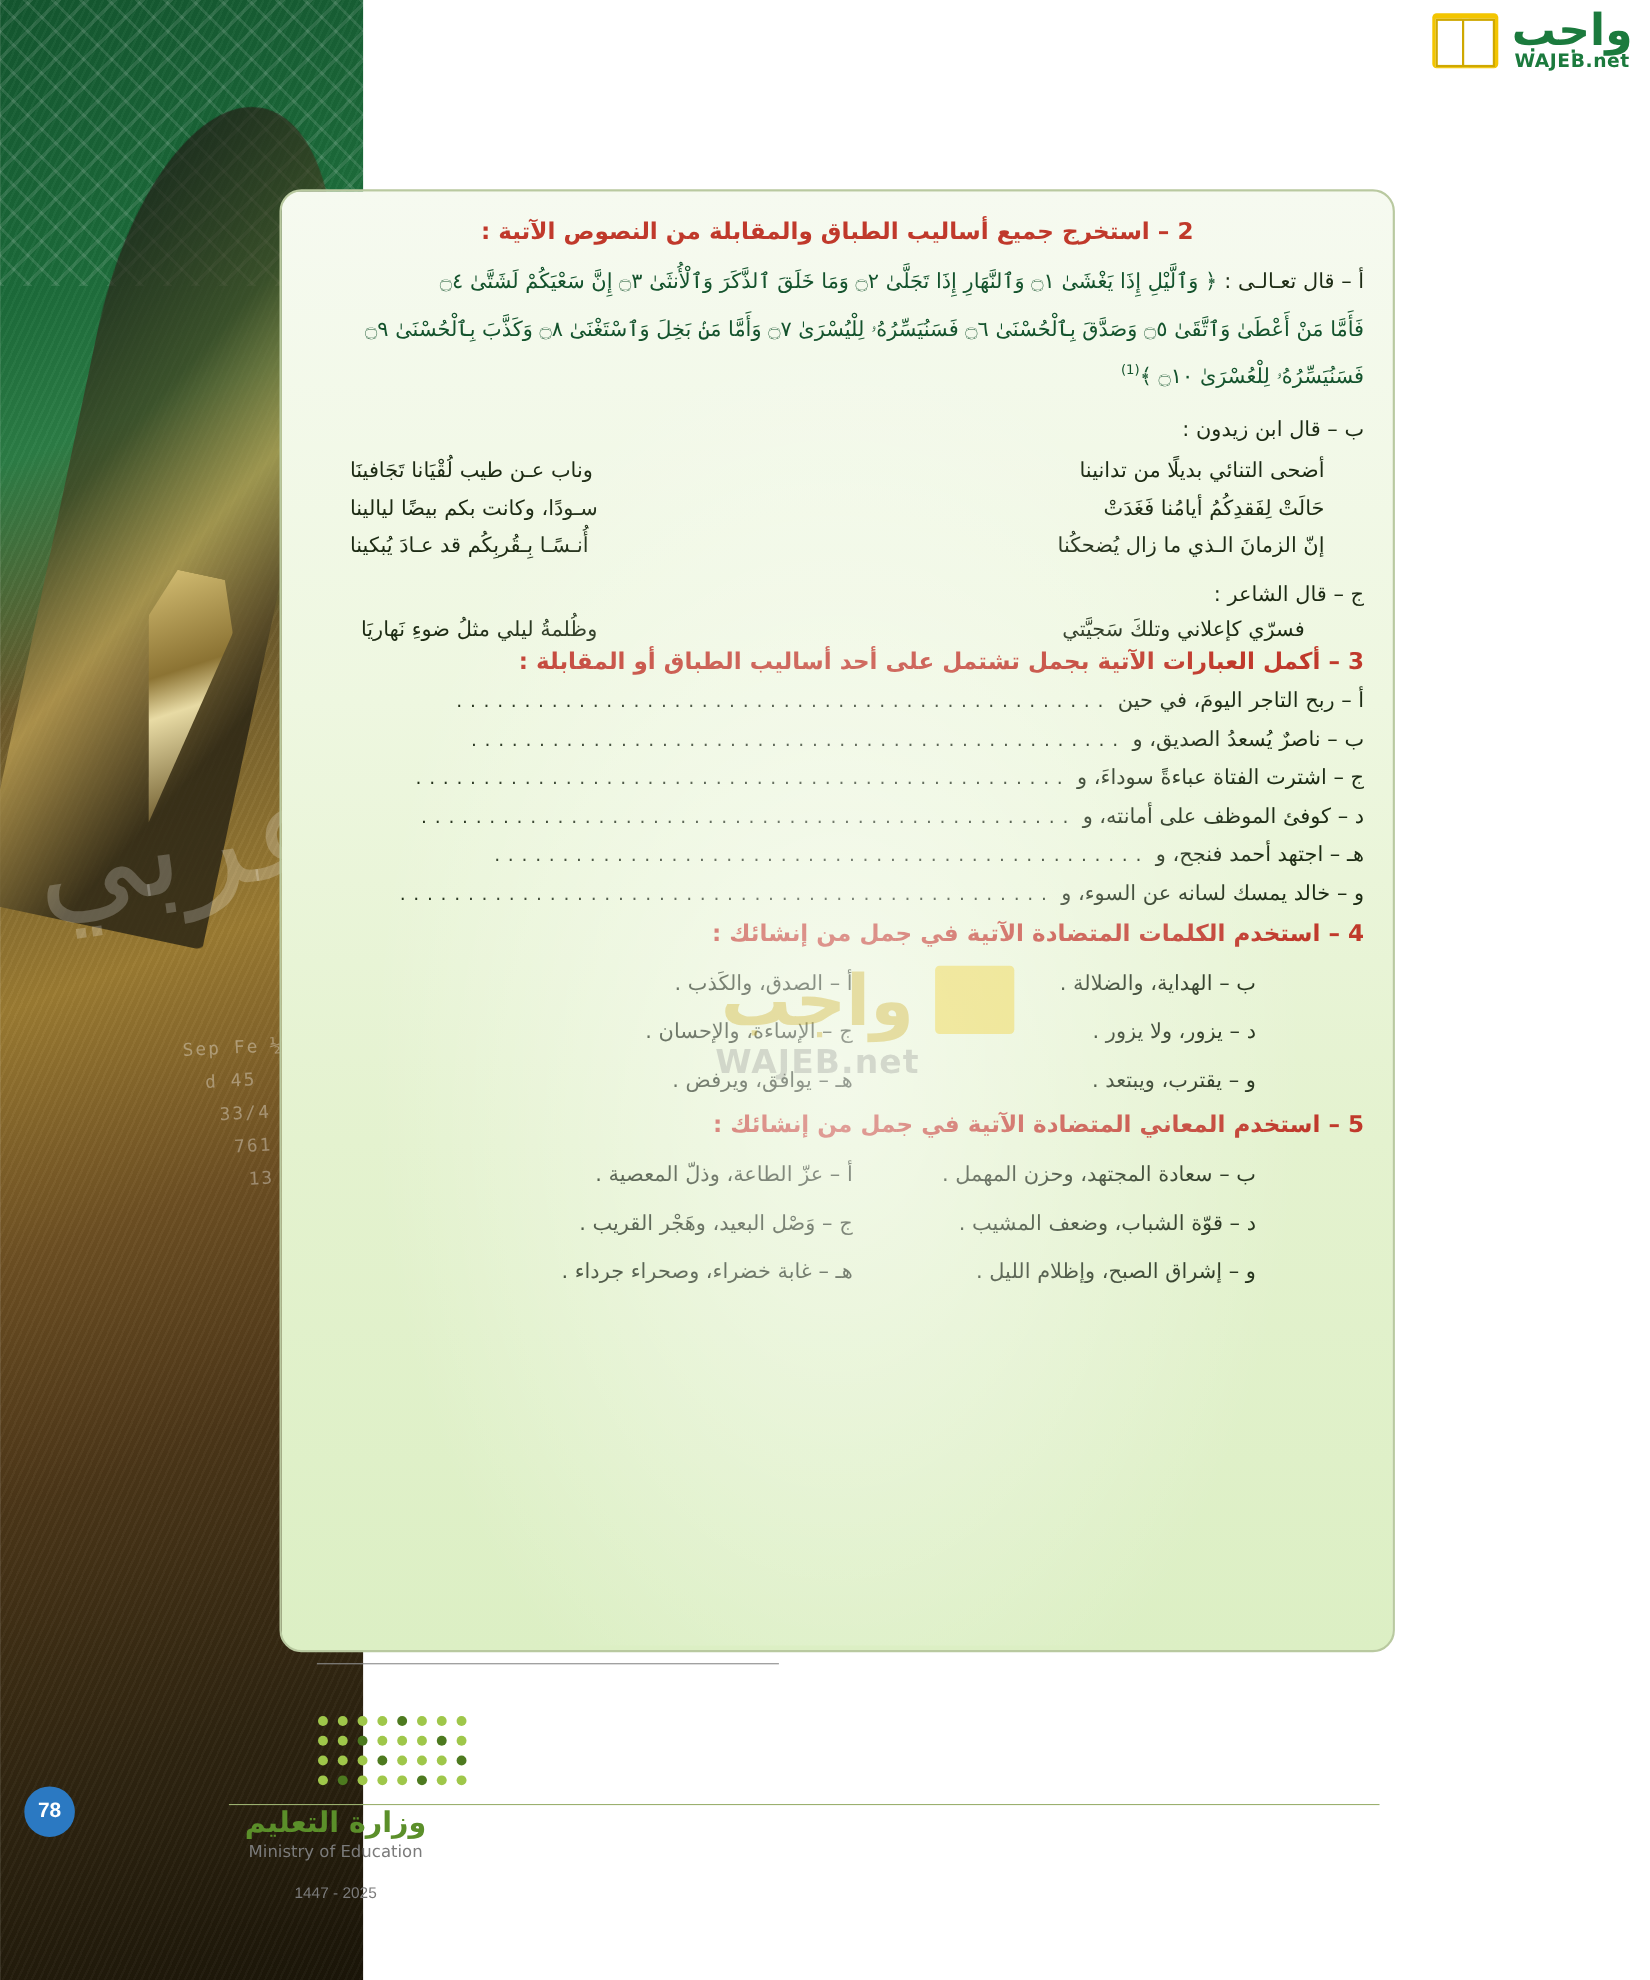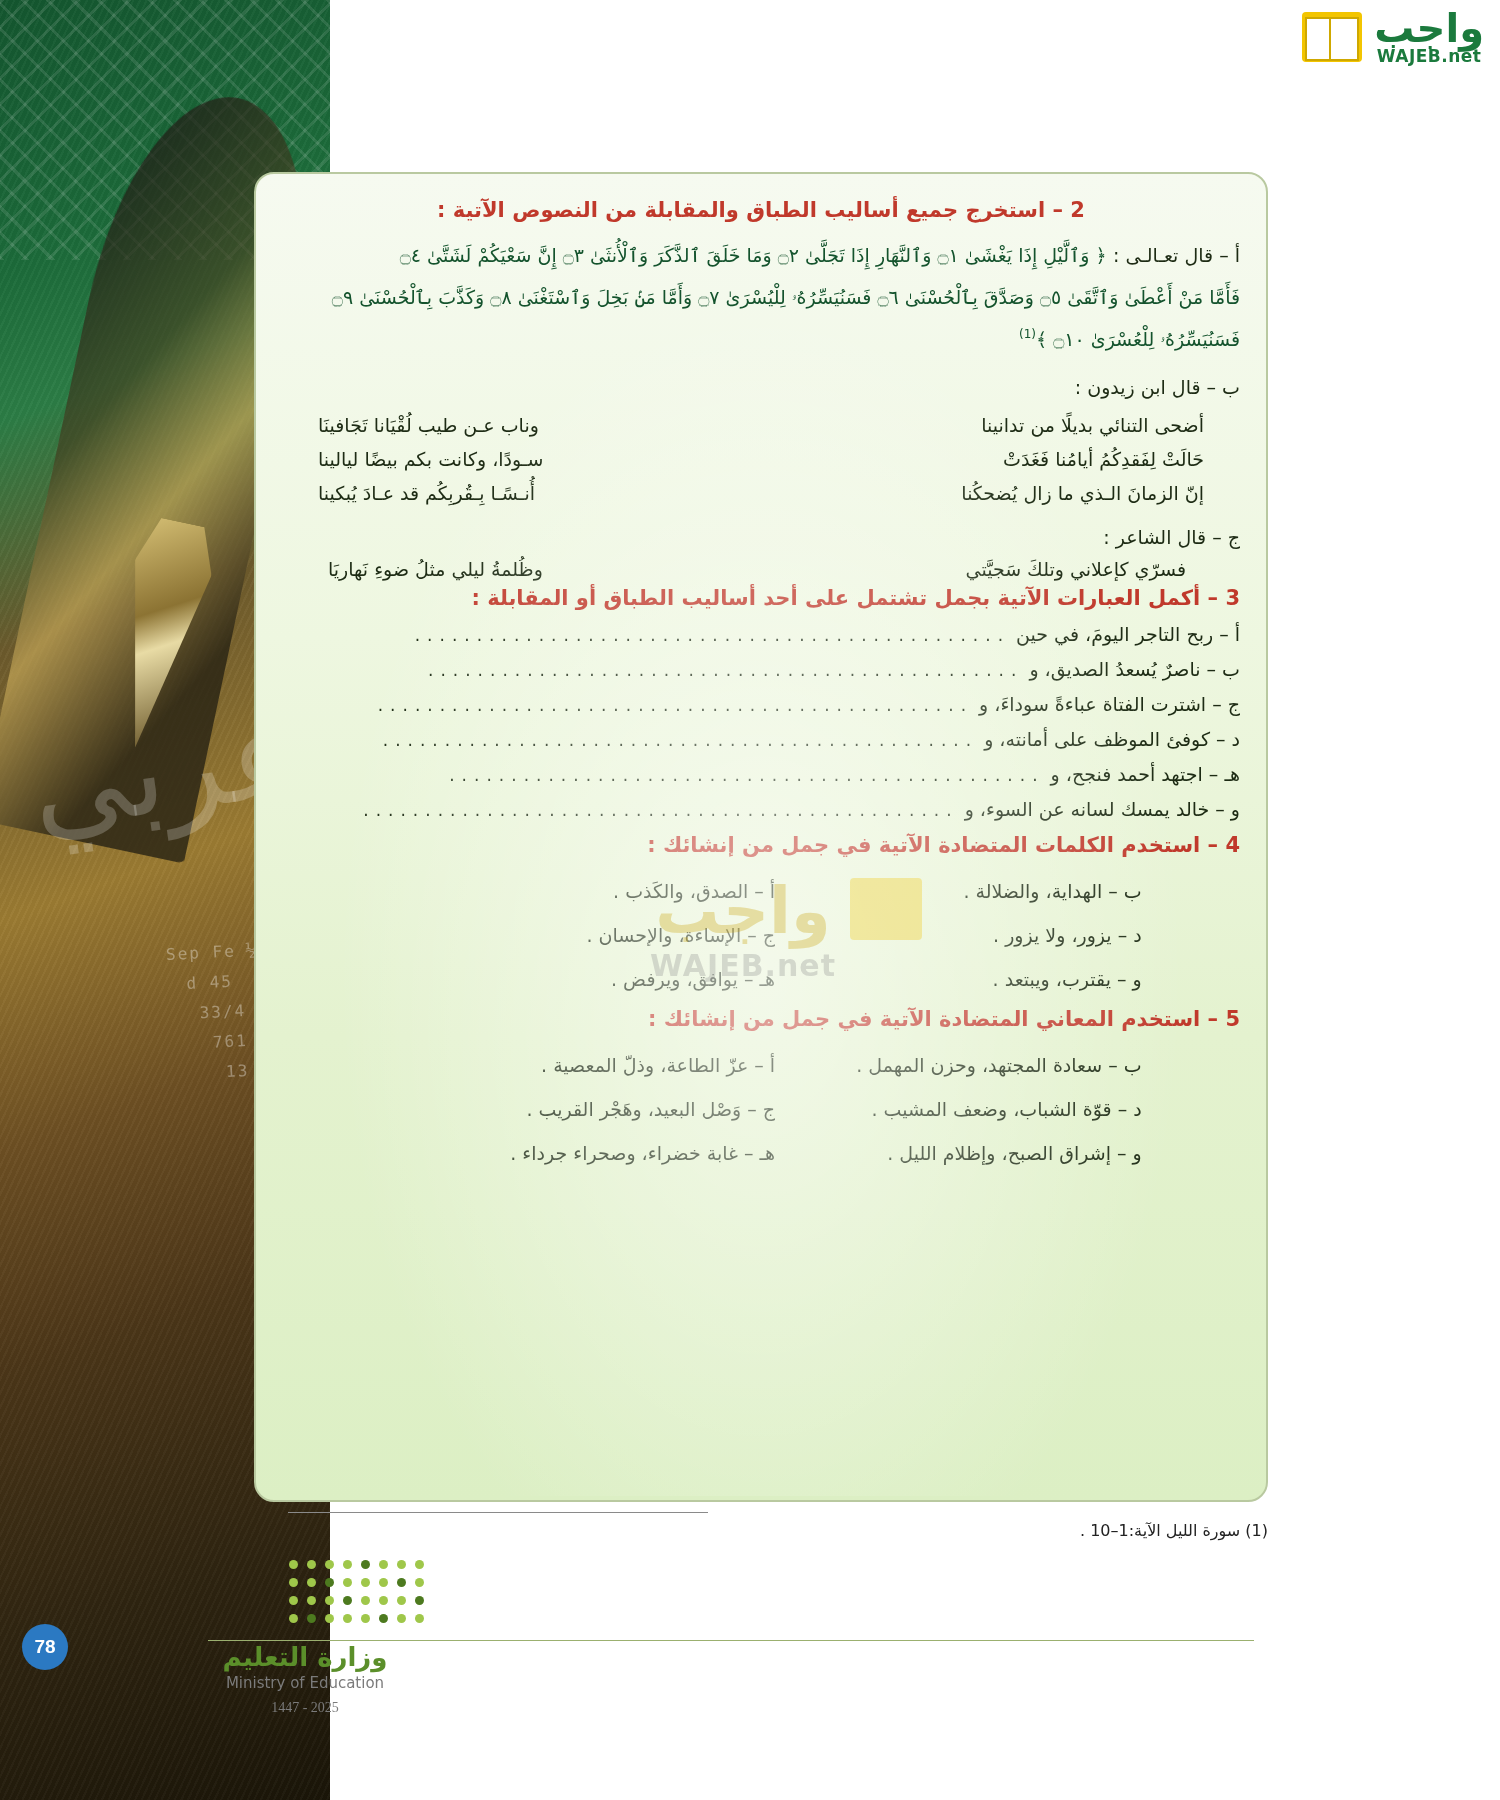--- a/index.html
+++ b/index.html
@@ -218,21 +218,21 @@
   .dots-logo {
     width: 160px; height: 66px;
     display:grid; grid-template-columns: repeat(8, 14px); grid-template-rows: repeat(4, 14px);
     gap: 4px;
     margin-bottom: 16px; margin-right: 6px;
   }
   .dots-logo i { width: 9px; height: 9px; border-radius: 50%; background: #9fc74a; display:block; }
   .dots-logo i.dark { background:#4d7a1f; }
   .ministry .ar { font-size: 26px; color:#5b8f2a; font-weight:bold; }
   .ministry .en { font-size: 15px; color:#7b7b7b; margin-top: 2px; }
-  .ministry .yr { font-size: 14px; color:#7b7b7b; margin-top: 8px; font-family:Liberation Serif, serif;}
+  .ministry .yr { font-size: 14px; color:#7b7b7b; margin-top: 20px; font-family:Liberation Sans, sans-serif;}
   .bottom-rule {
     position:absolute; top: 1640px; right: 246px; width: 1046px; height: 1px; background:#9bb06f;
   }
 </style>
 </head>
 <body>
 
 <div class="page">
 
   <div class="photo-band">
@@ -362,21 +362,20 @@
 
     <div class="wm">
       <div class="bk"></div>
       <div class="w1">واجب</div>
       <div class="w2">WAJEB.net</div>
     </div>
   </div>
 
   <div class="footnote-wrap">
     <div class="footnote-rule"></div>
-    <div class="footnote">(1) سورة الليل الآية:1–10 .</div>
   </div>
 
   <div class="ministry">
     <div class="dots-logo">
       <i></i>
         <i></i>
         <i></i>
         <i class="dark"></i>
         <i></i>
         <i></i>

